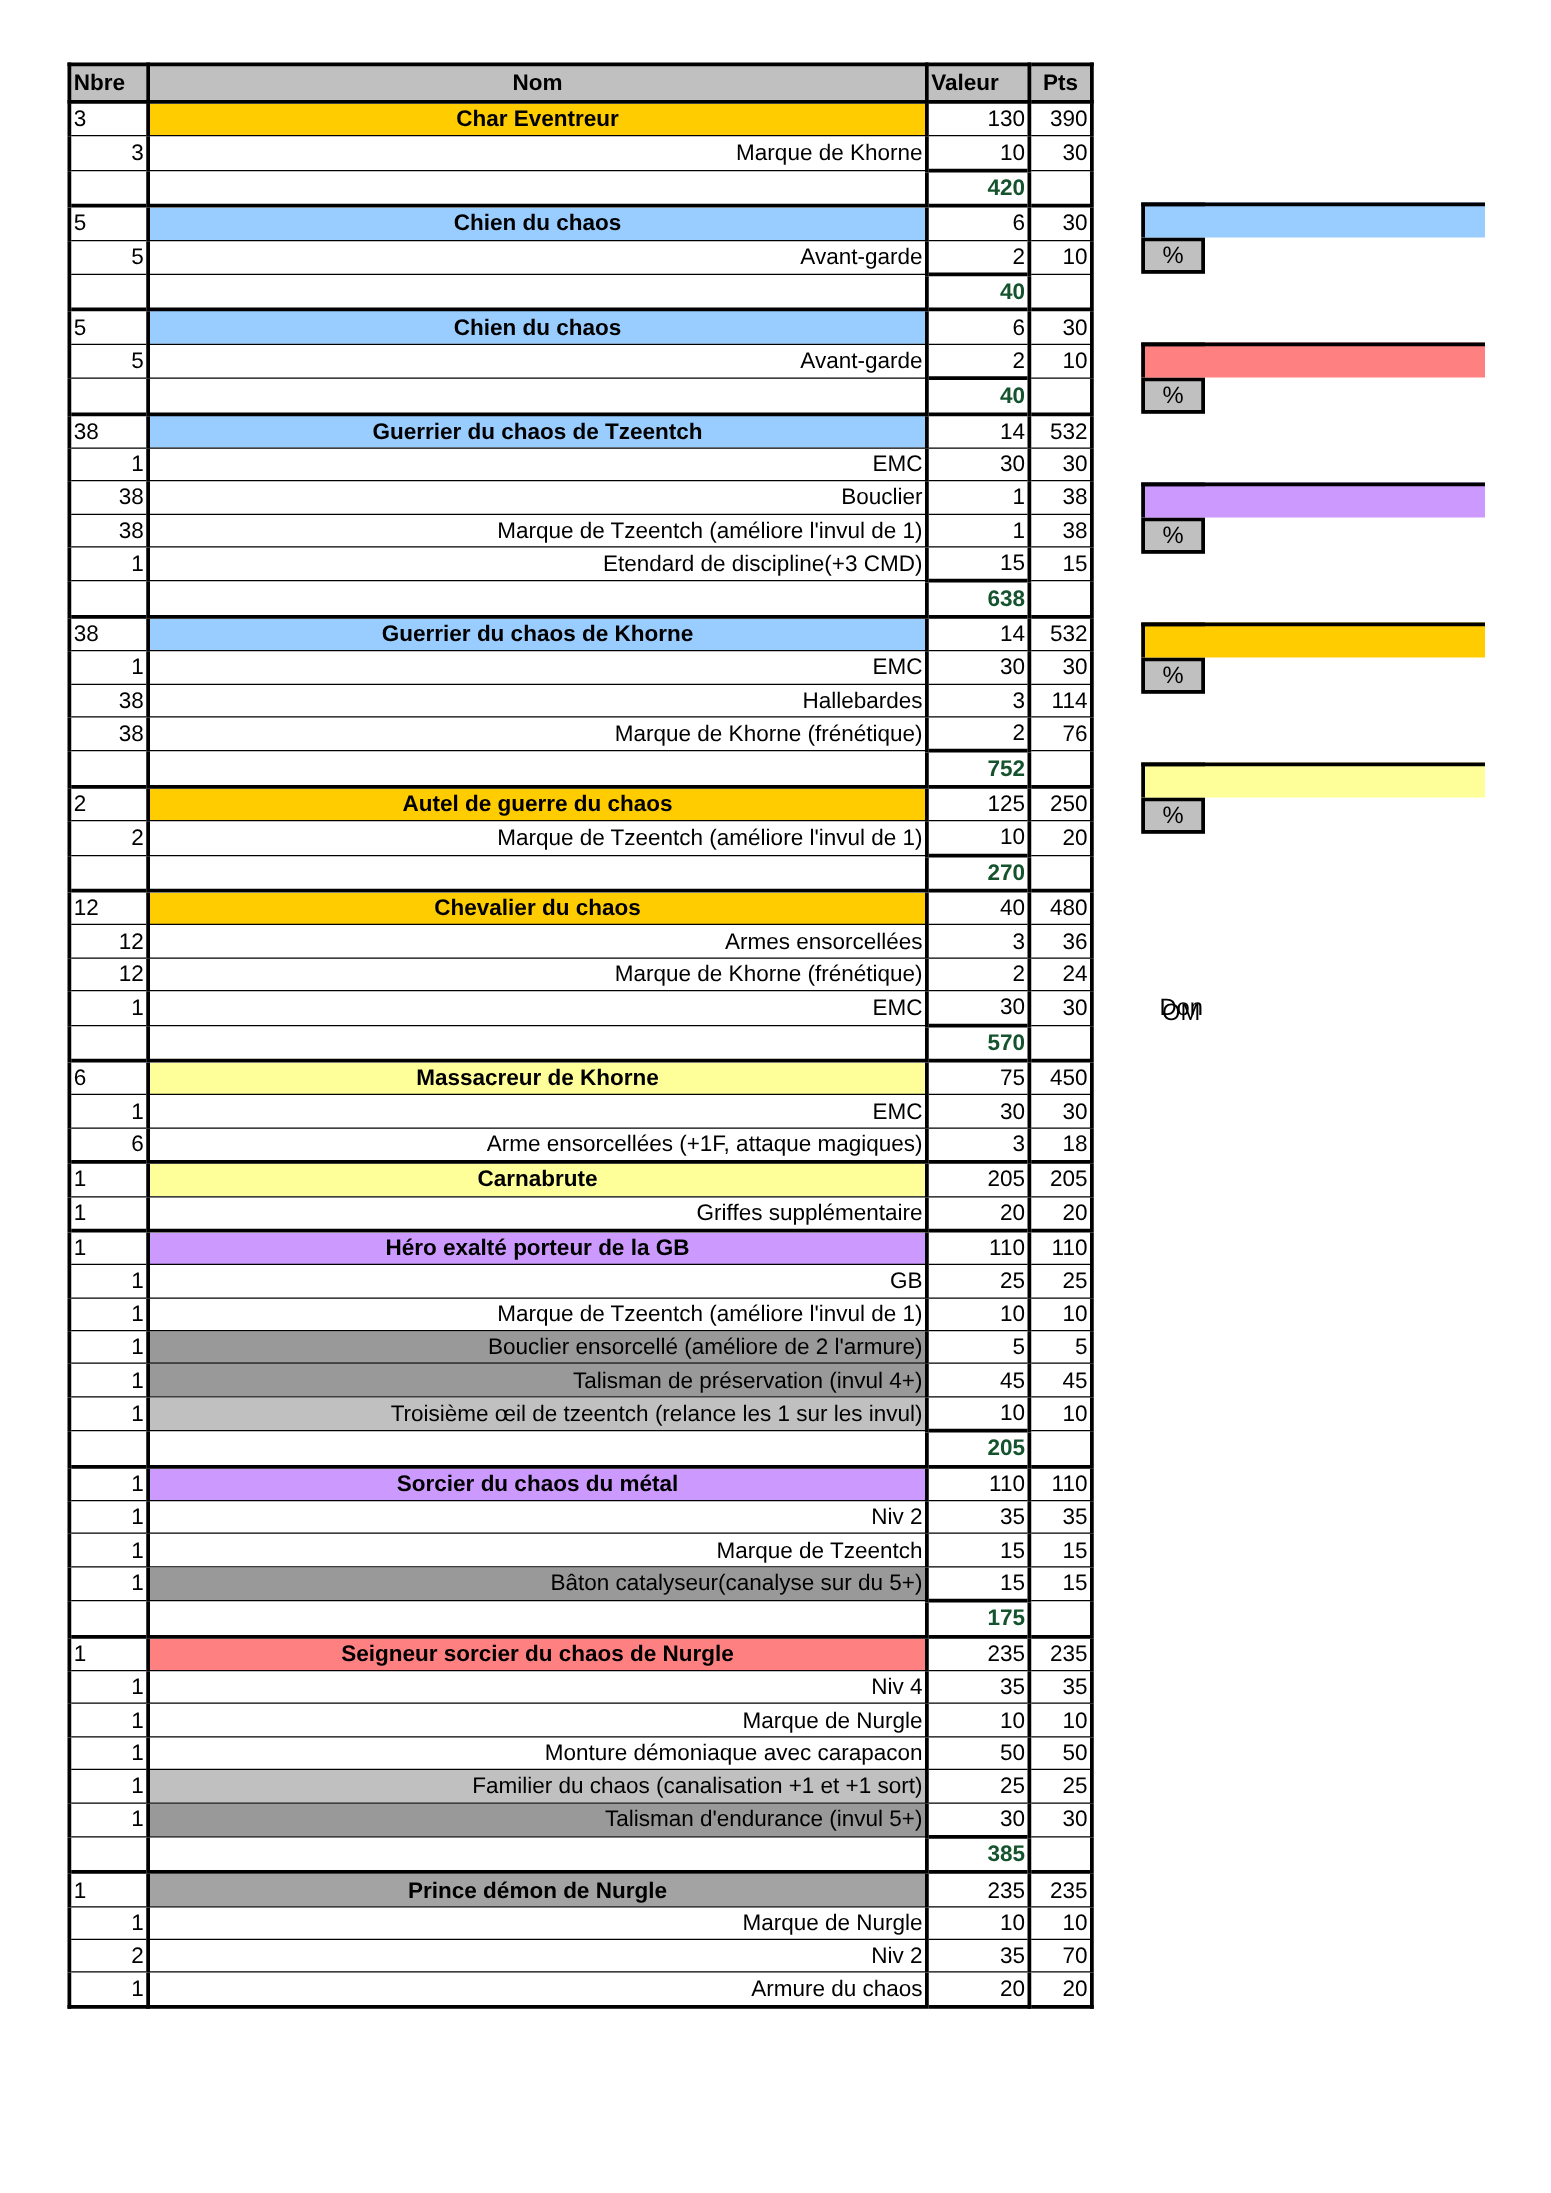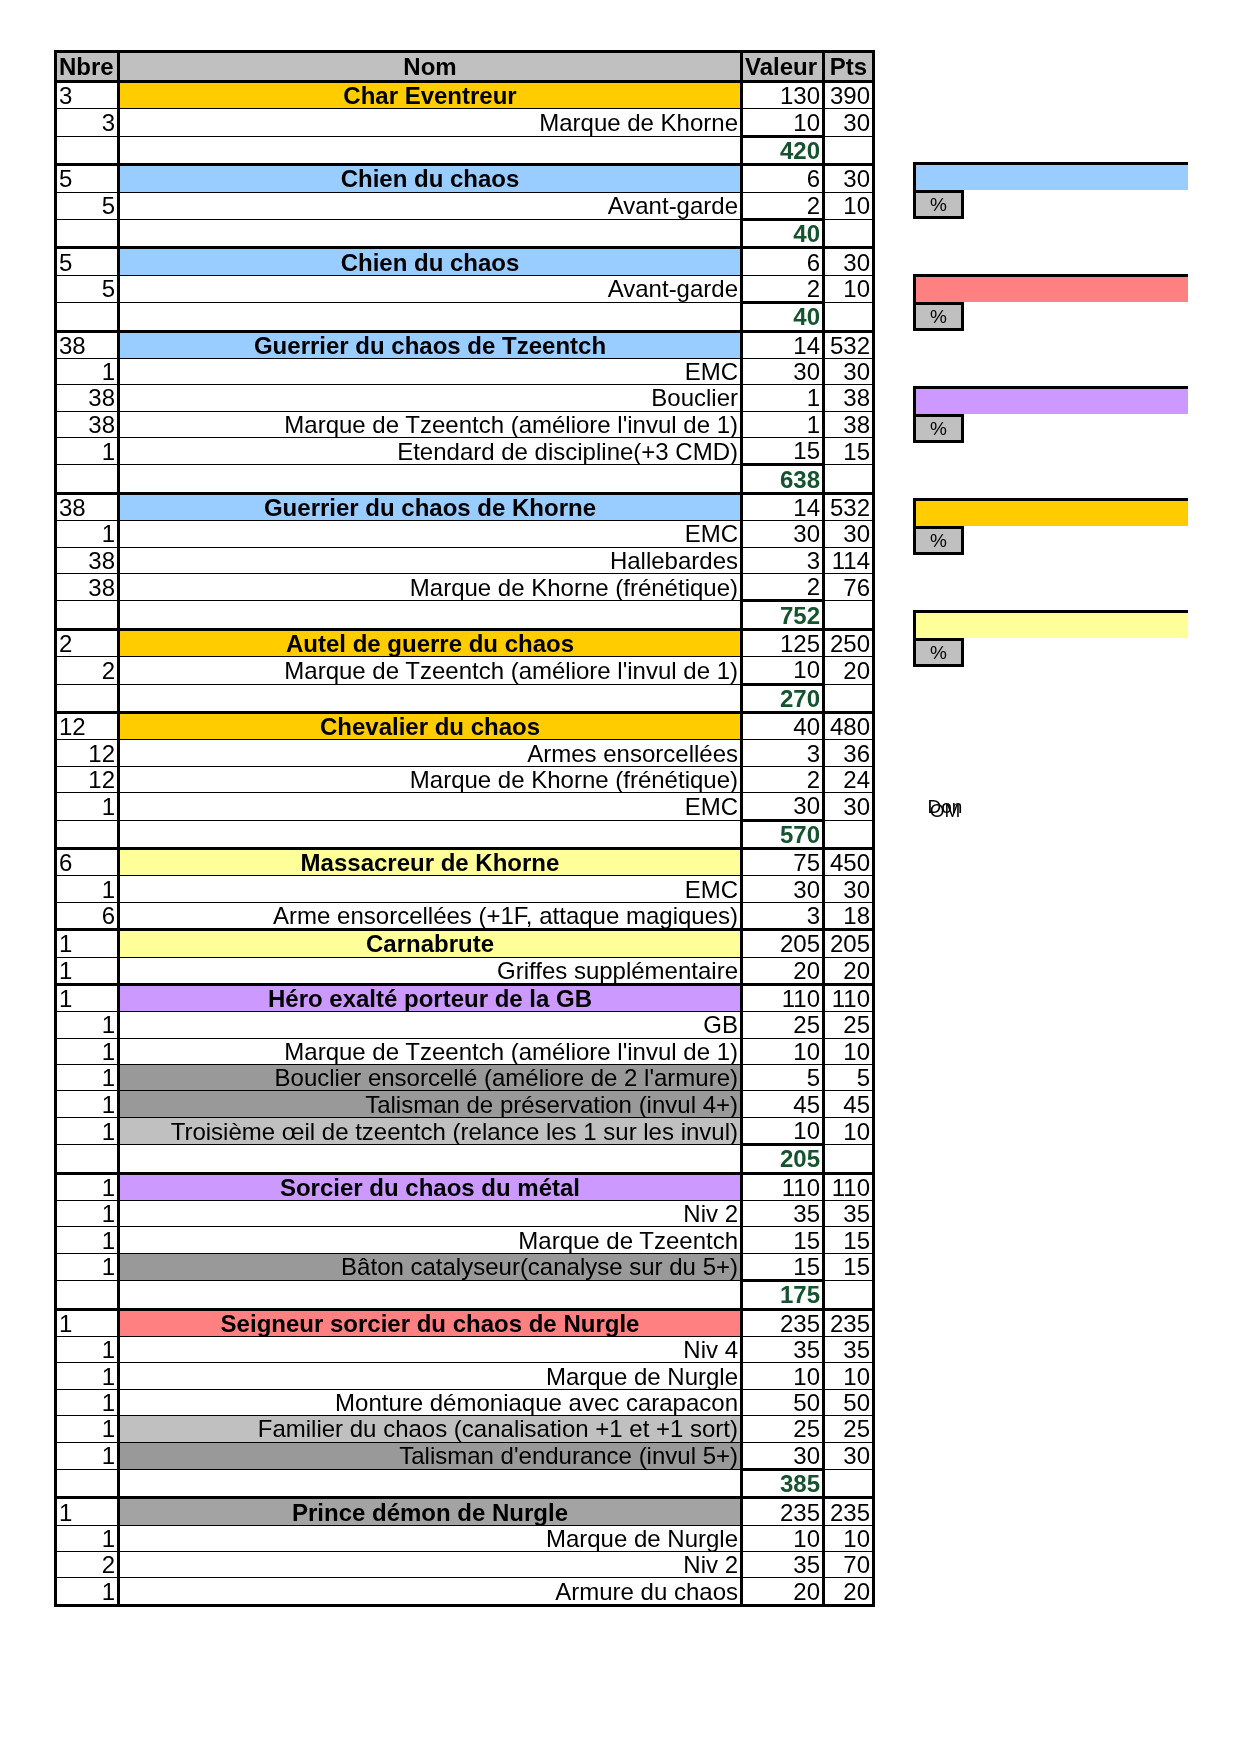--- a/index.html
+++ b/index.html
@@ -1,17 +1,17 @@
 <!DOCTYPE html>
 <html><head>
 <meta charset="utf-8">
 <style>
   html,body{margin:0;padding:0;background:#fff;}
   body{width:1241px;height:1754px;position:relative;overflow:hidden;font-family:"Liberation Sans",sans-serif;color:#000;}
-  table.army{position:absolute;left:54px;top:50px;border-collapse:collapse;table-layout:fixed;width:818px;font-size:24px;}
+  table.army{position:absolute;left:54px;top:50px;border-collapse:collapse;table-layout:fixed;width:818px;font-size:18px;}
   table.army td{height:25.4px;padding:0 2px;border:1px solid #000;line-height:25px;white-space:nowrap;overflow:hidden;}
   table.army col.c-n{width:63px;} table.army col.c-nom{width:623px;} table.army col.c-v{width:82px;} table.army col.c-p{width:50px;}
   table.army tr.hdr td{background:#c0c0c0;font-weight:bold;text-align:center;height:27px;border:3px solid #000;}
   table.army tr.hdr td.hv{text-align:left;}
   td.n{border-left:3px solid #000 !important;border-right:3px solid #000 !important;}
   td.v{border-left:3px solid #000 !important;border-right:3px solid #000 !important;text-align:right;}
   td.p{border-right:3px solid #000 !important;text-align:right;}
   td.nom{text-align:right;}
   tr.unit td{border-top:3px solid #000;}
   tr.unit td.nom{text-align:center;font-weight:bold;}

